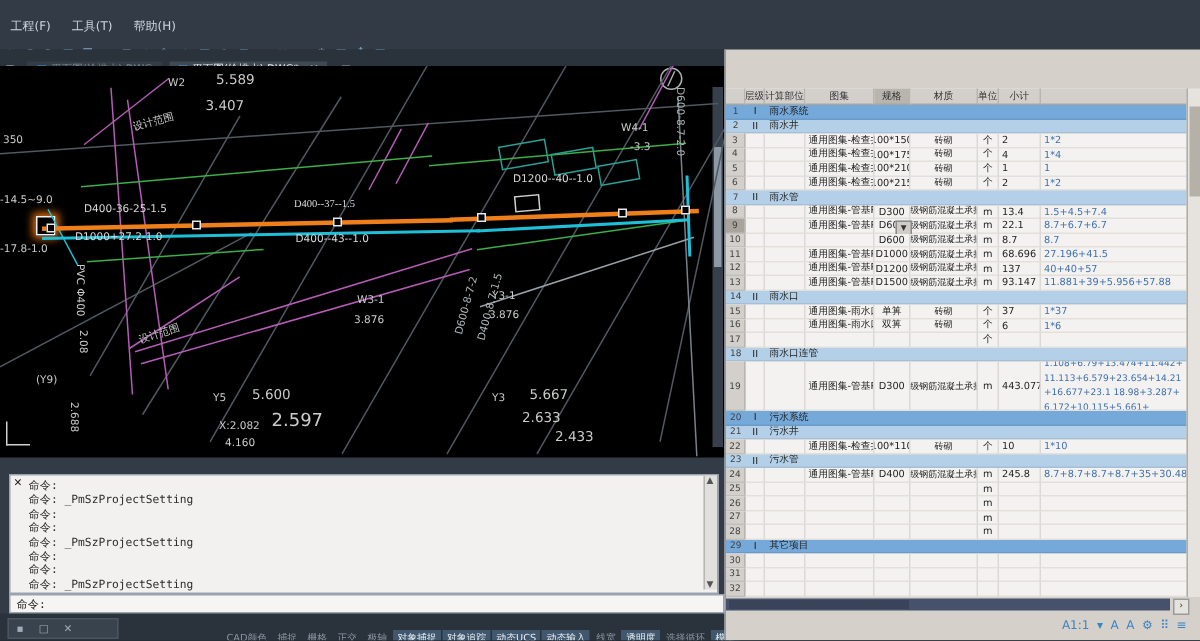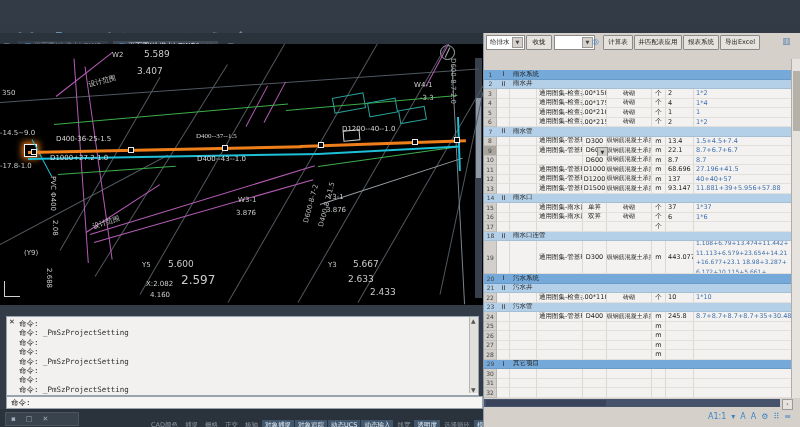--- a/index.html
+++ b/index.html
@@ -95,20 +95,21 @@
          font-size:6px;line-height:8px;text-align:center;color:#333;}
   #pbottom{position:absolute;right:10px;top:377px;color:#3d84c6;font-size:8px;line-height:13px;white-space:nowrap;}
   #pbottom span{margin-left:5px;}
 </style>
 </head>
 <body>
 
 <div id="app">
 
 
+  <div class="abs" id="menubar"><span class="menu-item">工程(F)</span><span class="menu-item">工具(T)</span><span class="menu-item">帮助(H)</span></div>
 
   <div class="abs" id="toolbar"><span class="tool-icon">◆</span><span class="tool-icon">↶</span><span class="tool-icon">↷</span><span class="tool-icon">▦</span><span class="tool-icon">☰</span><span class="tool-icon">▭</span><span class="tool-icon">⊞</span><span class="tool-icon">◇</span><span class="tool-icon">✎</span><span class="tool-icon">✦</span><span class="tool-icon">▤</span><span class="tool-icon">◎</span><span class="tool-icon">⊟</span><span class="tool-icon">≍</span><span class="tool-icon">✕</span><span class="tool-icon">✂</span><span class="tool-icon">⚙</span><span class="tool-icon">▣</span><span class="tool-icon">♁</span><span class="tool-icon">▥</span></div>
 
   <div class="abs" id="tabrow">
     <span class="tab-caret">▼</span>
     <span class="doc-tab">
       <span class="dicon">▤</span><span>平面图(给排水).DWG</span>
     </span>
     <span class="doc-tab active">
       <span class="dicon">▤</span><span>平面图(给排水).DWG*</span>
@@ -171,21 +172,21 @@
       <div class="vlabel" style="left: 144px; top: 6px; font-size: 9px;">5.589</div>
       <div class="vlabel" style="left: 137px; top: 23px; font-size: 9px;">3.407</div>
       <div class="vlabel" style="left: 88px; top: 38px; transform: rotate(-15deg);">设计范围</div>
       <div class="vlabel" style="left: 414px; top: 38px;">W4-1</div>
       <div class="vlabel" style="left: 420px; top: 51px;">-3.3</div>
       <div class="vlabel" style="left: 456px; top: 14px; color: rgb(168, 176, 176); transform: rotate(90deg);">D600-8.7-2.0</div>
       <div class="vlabel" style="left: 2px; top: 46px;">350</div>
       <div class="vlabel" style="left: 0px; top: 86px;">-14.5~9.0</div>
       <div class="vlabel" style="left: 56px; top: 92px; color: rgb(216, 216, 216);">D400-36-25-1.5</div>
       <div class="vlabel" style="left: 196px; top: 89px; color: rgb(216, 216, 216); font-family: Liberation Serif, serif;">D400--37--1.5</div>
-      <div class="vlabel" style="left: 342px; top: 82px; color: rgb(216, 216, 216);">D1200--40--1.0</div>
+      <div class="vlabel" style="left: 342px; top: 72px; color: rgb(216, 216, 216);">D1200--40--1.0</div>
       <div class="vlabel" style="left: 50px; top: 111px; color: rgb(216, 216, 216);">D1000+27.2-1.0</div>
       <div class="vlabel" style="left: 197px; top: 112px; color: rgb(216, 216, 216);">D400--43--1.0</div>
       <div class="vlabel" style="left: 0px; top: 119px;">-17.8-1.0</div>
       <div class="vlabel" style="left: 56px; top: 132px; transform: rotate(90deg);">PVC Φ400</div>
       <div class="vlabel" style="left: 58px; top: 176px; transform: rotate(90deg);">2.08</div>
       <div class="vlabel" style="left: 24px; top: 206px;">(Y9)</div>
       <div class="vlabel" style="left: 92px; top: 180px; transform: rotate(-18deg);">设计范围</div>
       <div class="vlabel" style="left: 238px; top: 153px;">W3-1</div>
       <div class="vlabel" style="left: 236px; top: 166px;">3.876</div>
       <div class="vlabel" style="left: 328px; top: 150px;">Y3-1</div>
@@ -222,39 +223,33 @@
   </div>
 
   <div class="abs" id="cmdinput">命令:</div>
 
   <div class="abs" id="statusbar">
     <div id="minibar"><span>▪</span><span>□</span><span>✕</span></div>
     <div id="toggles"><span class="toggle">CAD颜色</span><span class="toggle">捕捉</span><span class="toggle">栅格</span><span class="toggle">正交</span><span class="toggle">极轴</span><span class="toggle active">对象捕捉</span><span class="toggle active">对象追踪</span><span class="toggle active">动态UCS</span><span class="toggle active">动态输入</span><span class="toggle">线宽</span><span class="toggle active">透明度</span><span class="toggle">选择循环</span><span class="toggle active">模型</span></div>
   </div>
 
   <div class="abs" id="panel">
-    <div id="ptoolbar">
-      <span class="pitem pselect" style="left:2px;top:0;width:34px;">
-        <span>给排水</span>
-        <span class="dd">▼</span>
-      </span>
-      <span class="pitem pbtn" style="left:42px;top:0;width:24px;">收拢</span>
-      <span class="pitem pcombo" style="left:70px;top:0;width:36px;">
-        <span></span>
-        <span class="dd">▼</span>
-      </span>
-      <span class="pitem" id="magicon" style="left:108px;top:0;">◎</span>
-      <span class="pitem pbtn" style="left:119px;top:0;width:28px;">计算表</span>
-      <span class="pitem pbtn" style="left:150px;top:0;width:46px;">井匹配表应用</span>
-      <span class="pitem pbtn" style="left:199px;top:0;width:34px;">报表系统</span>
-      <span class="pitem pbtn" style="left:236px;top:0;width:38px;">导出Excel</span>
-      <span class="pitem" id="pcolicon" style="left:298px;top:0;">▥</span>
-    </div>
 
     <div id="tbl" style="height: 338.5px;">
+        <div class="trow hrow" style="top: 0px; height: 11px; width: 308px;">
+          <div class="tcell" style="width: 13px; height: 11px;"></div>
+          <div class="tcell" style="width: 13px; height: 11px;">层级</div>
+          <div class="tcell" style="width: 27px; height: 11px;">计算部位</div>
+          <div class="tcell" style="width: 46px; height: 11px;">图集</div>
+          <div class="tcell hl" style="width: 24px; height: 11px;">规格</div>
+          <div class="tcell" style="width: 45px; height: 11px;">材质</div>
+          <div class="tcell" style="width: 14px; height: 11px;">单位</div>
+          <div class="tcell" style="width: 28px; height: 11px;">小计</div>
+          <div class="tcell" style="width: 98px; height: 11px;"></div>
+        </div>
         <div class="trow sec1" style="top: 11px; height: 9.5px; width: 308px;">
           <div class="tcell gut" style="width: 13px;">1</div>
           <div class="tcell c-center" style="width: 13px;">I</div>
           <div class="tcell" style="width: 282px; padding-left: 3px;">雨水系统</div>
         </div>
         <div class="trow sec2" style="top: 20.5px; height: 9.5px; width: 308px;">
           <div class="tcell gut" style="width: 13px;">2</div>
           <div class="tcell c-center" style="width: 13px;">II</div>
           <div class="tcell" style="width: 282px; padding-left: 3px;">雨水井</div>
         </div>

